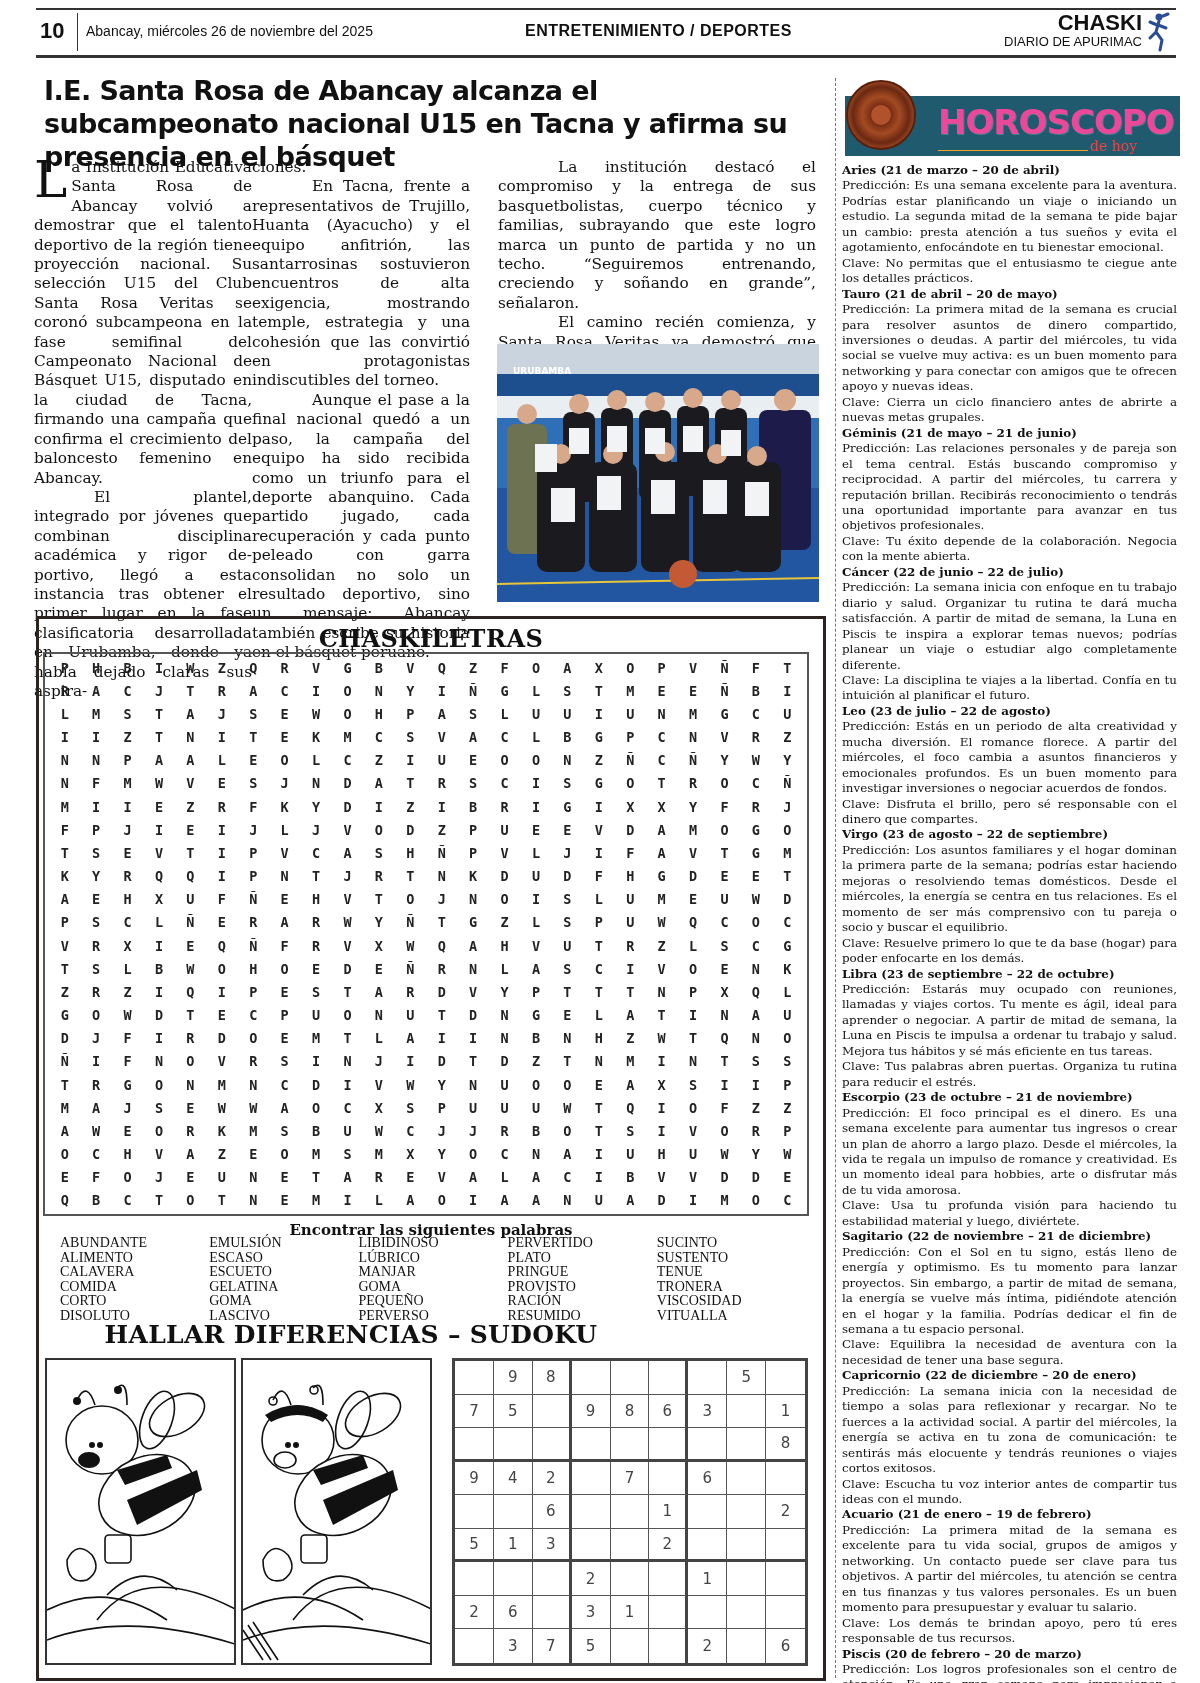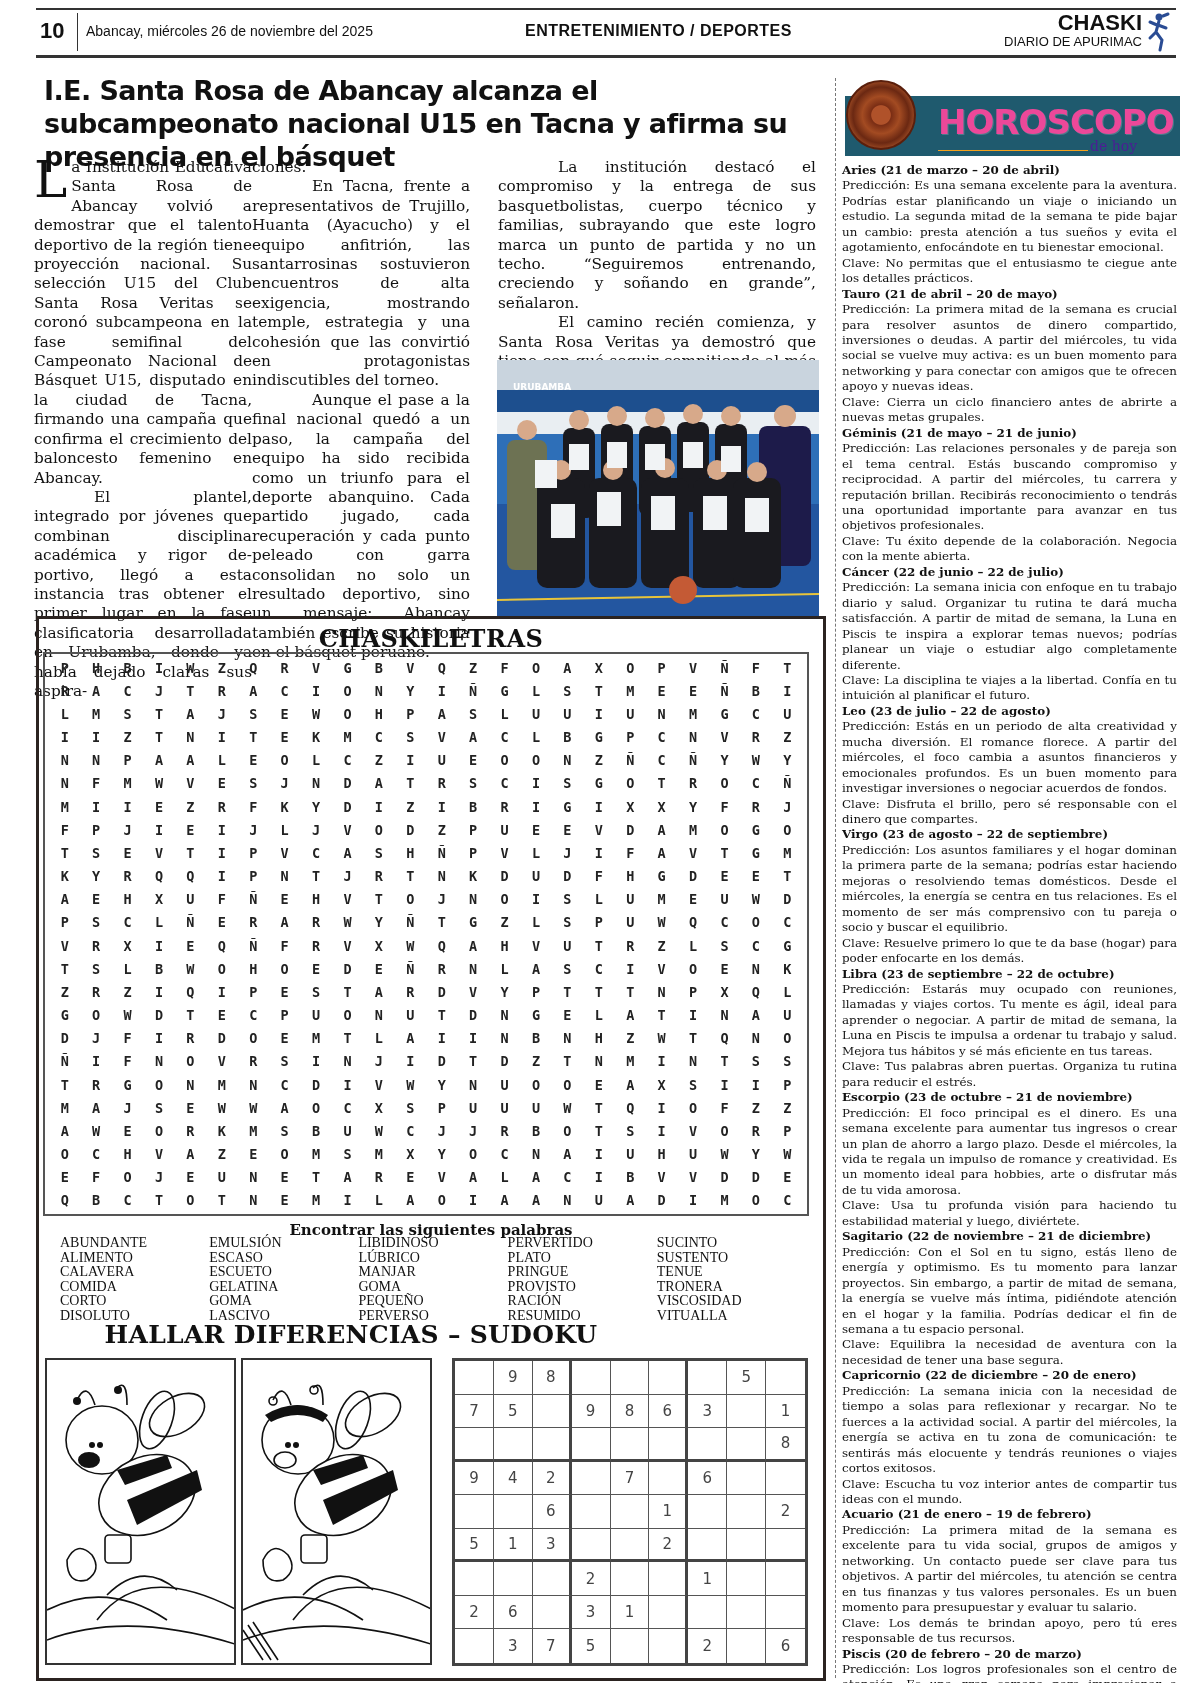--- a/index.html
+++ b/index.html
@@ -19,30 +19,30 @@
 
   
   .headline { position: absolute; left: 44px; top: 74px; width: 775px; text-align: left; font: bold 27px "DejaVu Sans", sans-serif; line-height: 33px; letter-spacing: -0.6px; }
   .col { position: absolute; font-size: 15.3px; line-height: 19.4px; text-align: justify; hyphens: manual; }
   .col p { text-indent: 0; }
   .col p.ind { text-indent: 60px; }
   .col1 { left: 34px; top: 158px; width: 218px; }
   .col2 { left: 252px; top: 158px; width: 218px; }
   .col3 { left: 498px; top: 158px; width: 318px; }
   .dropcap { float: left; font-size: 50px; line-height: 40px; margin: 2px 4px 0 0; }
-  .photo { position: absolute; left: 497px; top: 344px; width: 322px; height: 258px; background: linear-gradient(#bcc8d4 0%, #7a98b6 18%, #e7ecef 26%, #1f5fa8 40%, #2a5a9c 100%); overflow: hidden; margin-top: 16px; }
+  .photo { position: absolute; left: 497px; top: 344px; width: 322px; height: 258px; background: linear-gradient(#bcc8d4 0%, #7a98b6 18%, #e7ecef 26%, #1f5fa8 40%, #2a5a9c 100%); overflow: hidden; }
 
   
   .vsep { position: absolute; left: 835px; top: 78px; height: 1600px; border-left: 1px dashed #777; }
 
   
   .horo-banner { position: absolute; left: 845px; top: 96px; width: 335px; height: 60px; background: #1f5a6e; }
   .horo-wheel { position: absolute; left: 846px; top: 80px; width: 70px; height: 70px; border-radius: 50%; background: radial-gradient(circle, #b0522a 0 20%, #7a2d14 22%, #a34b22 40%, #6b2812 60%, #b35a2c 80%, #6a2510 100%); border: 2px solid #5a1f0c; }
   .horo-title { position: absolute; left: 938px; top: 102px; font: bold 34px "DejaVu Sans", sans-serif; color: #ec4899; letter-spacing: -1px; text-shadow: 1px 1px 0 #fff3; }
-  .horo-sub { position: absolute; left: 1090px; top: 138px; font: 14px "DejaVu Serif", serif; color: #4c1d95; }
+  .horo-sub { position: absolute; left: 1090px; top: 138px; font: 14px "DejaVu Serif", serif; color: #ef4444; }
   .horo-line { position: absolute; left: 938px; top: 150px; width: 150px; border-top: 1px solid #f5a21c; }
   .horo-body { position: absolute; left: 842px; top: 163px; width: 335px; font-size: 11.9px; line-height: 15.45px; text-align: justify; }
   .sign-title { font-weight: bold; }
 
   
   .puzzle-box { position: absolute; left: 36px; top: 616px; width: 790px; height: 1065px; border: 3px solid #2b2320; }
   .ws-title { position: absolute; left: 36px; top: 624px; width: 790px; text-align: center; font: bold 24px "DejaVu Serif", serif; letter-spacing: 0.5px; }
   .ws-grid { position: absolute; left: 43px; top: 652px; width: 766px; height: 564px; border: 2px double #555; display: grid; grid-template-columns: repeat(23, 1fr); grid-template-rows: repeat(23, 1fr); padding: 2px 4px; }
   .ws-cell { font: bold 13.5px "DejaVu Sans Mono", monospace; display: flex; align-items: center; justify-content: center; color: #222; }
   .find-title { position: absolute; left: 36px; top: 1221px; width: 790px; text-align: center; font: bold 15px "DejaVu Serif", serif; }

